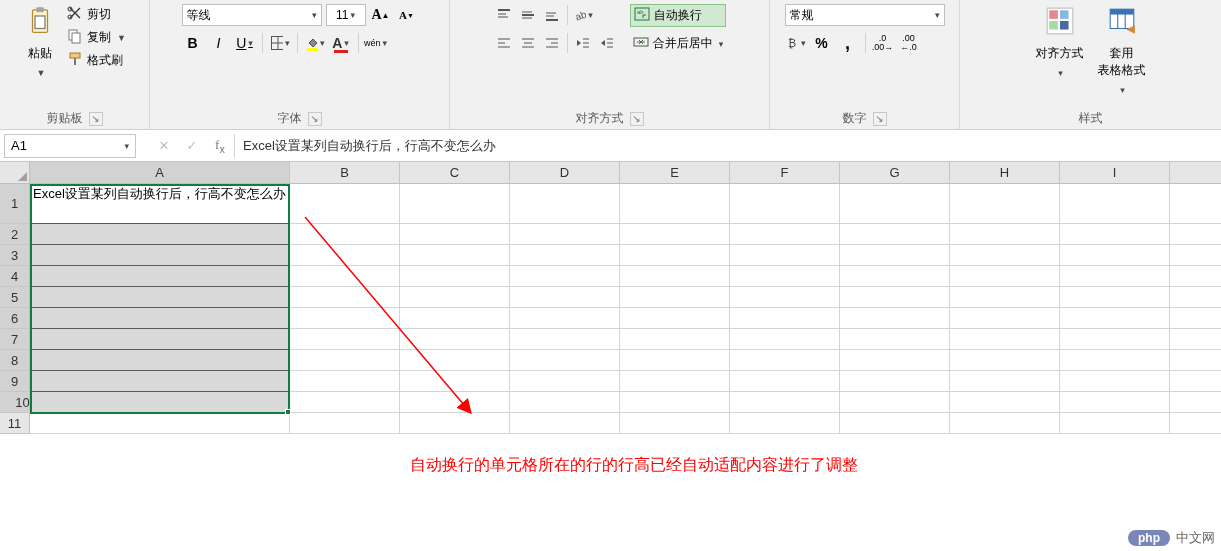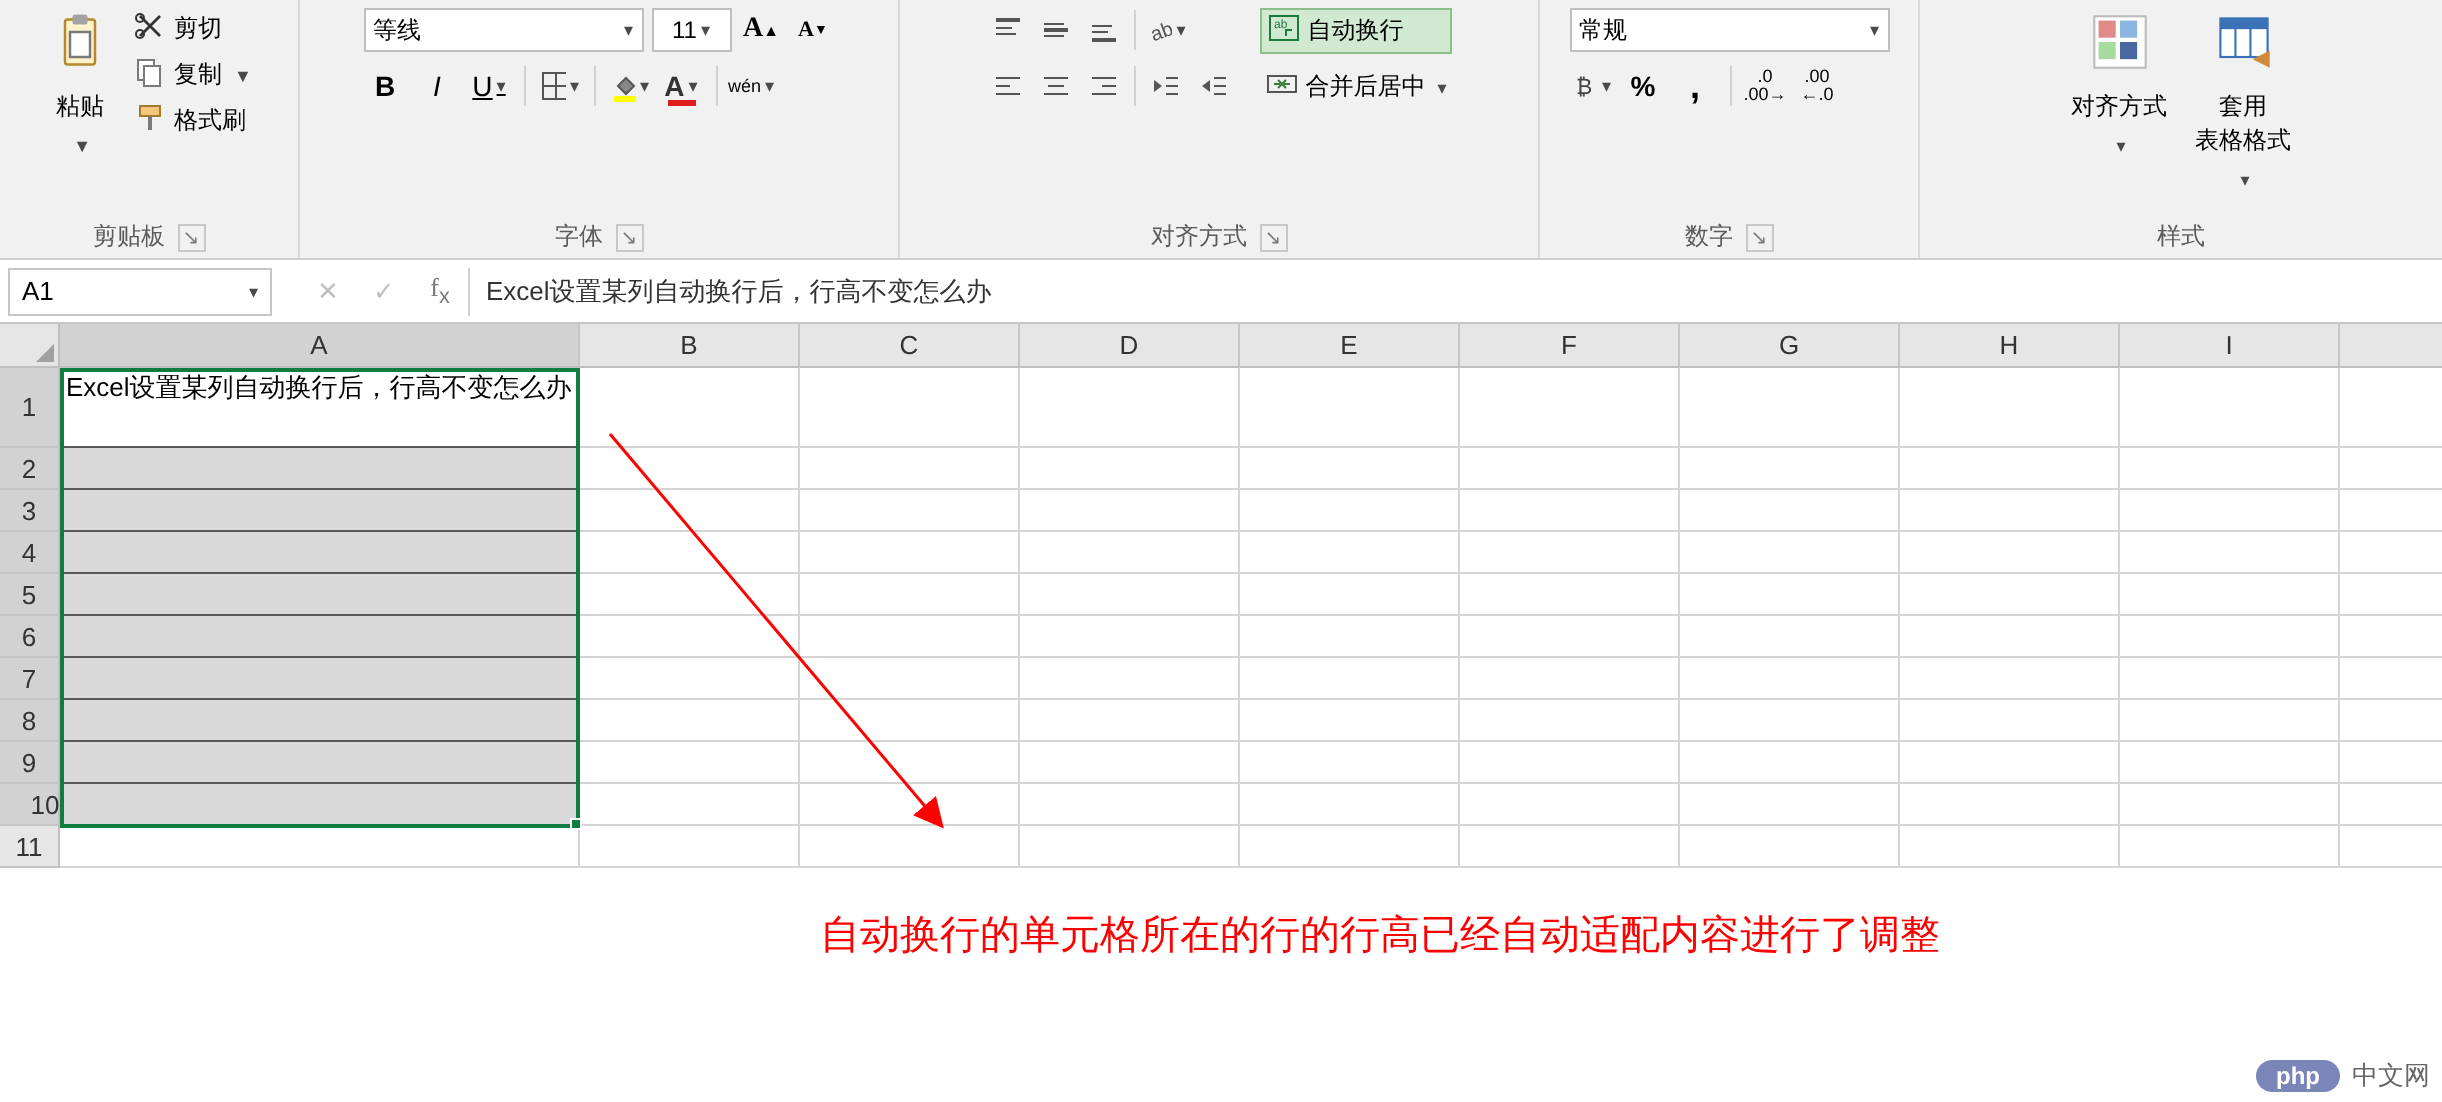--- a/index.html
+++ b/index.html
@@ -60,21 +60,21 @@
 .rowheads { position:absolute; left:0; top:22px; width:30px; display:flex; flex-direction:column; }
 .rh { background:#e6e6e6; border-bottom:1px solid #c6c6c6; border-right:1px solid #bfbfbf; display:flex; align-items:center; justify-content:center; font-size:13px; color:#333;}
 .rh.sel { background:#d2d2d2; }
 .cells { position:absolute; left:30px; top:22px; }
 .cellrow { display:flex; }
 .cell { border-right:1px solid #d4d4d4; border-bottom:1px solid #d4d4d4; background:#fff; font-size:13px; padding:1px 3px; overflow:hidden; display:flex; align-items:flex-start; line-height:1.35; }
 .cell.colA { background:#d9d9d9; border-right:1px solid #595959; border-bottom:1px solid #595959; }
 .selection-border { position:absolute; border:2px solid #107c41; pointer-events:none; }
 .sel-handle { position:absolute; width:6px; height:6px; background:#107c41; right:-3px; bottom:-3px; border:1px solid #fff;}
 
-.annot { position:absolute; color:#ff0000; font-size:20px; line-height:1.6; }
+.annot { position:absolute; color:#ff0000; font-size:16px; line-height:1.6; }
 svg.arrow { position:absolute; overflow:visible; pointer-events:none;}
 
 .watermark { position:absolute; right:6px; bottom:4px; display:flex; align-items:center; gap:6px; font-size:13px; color:#666; }
 .watermark .php { background:#7a86b8; color:#fff; font-weight:bold; border-radius:12px; padding:1px 10px; font-size:12px; }
 </style>
 </head>
 <body>
 
 <div class="ribbon">
 

